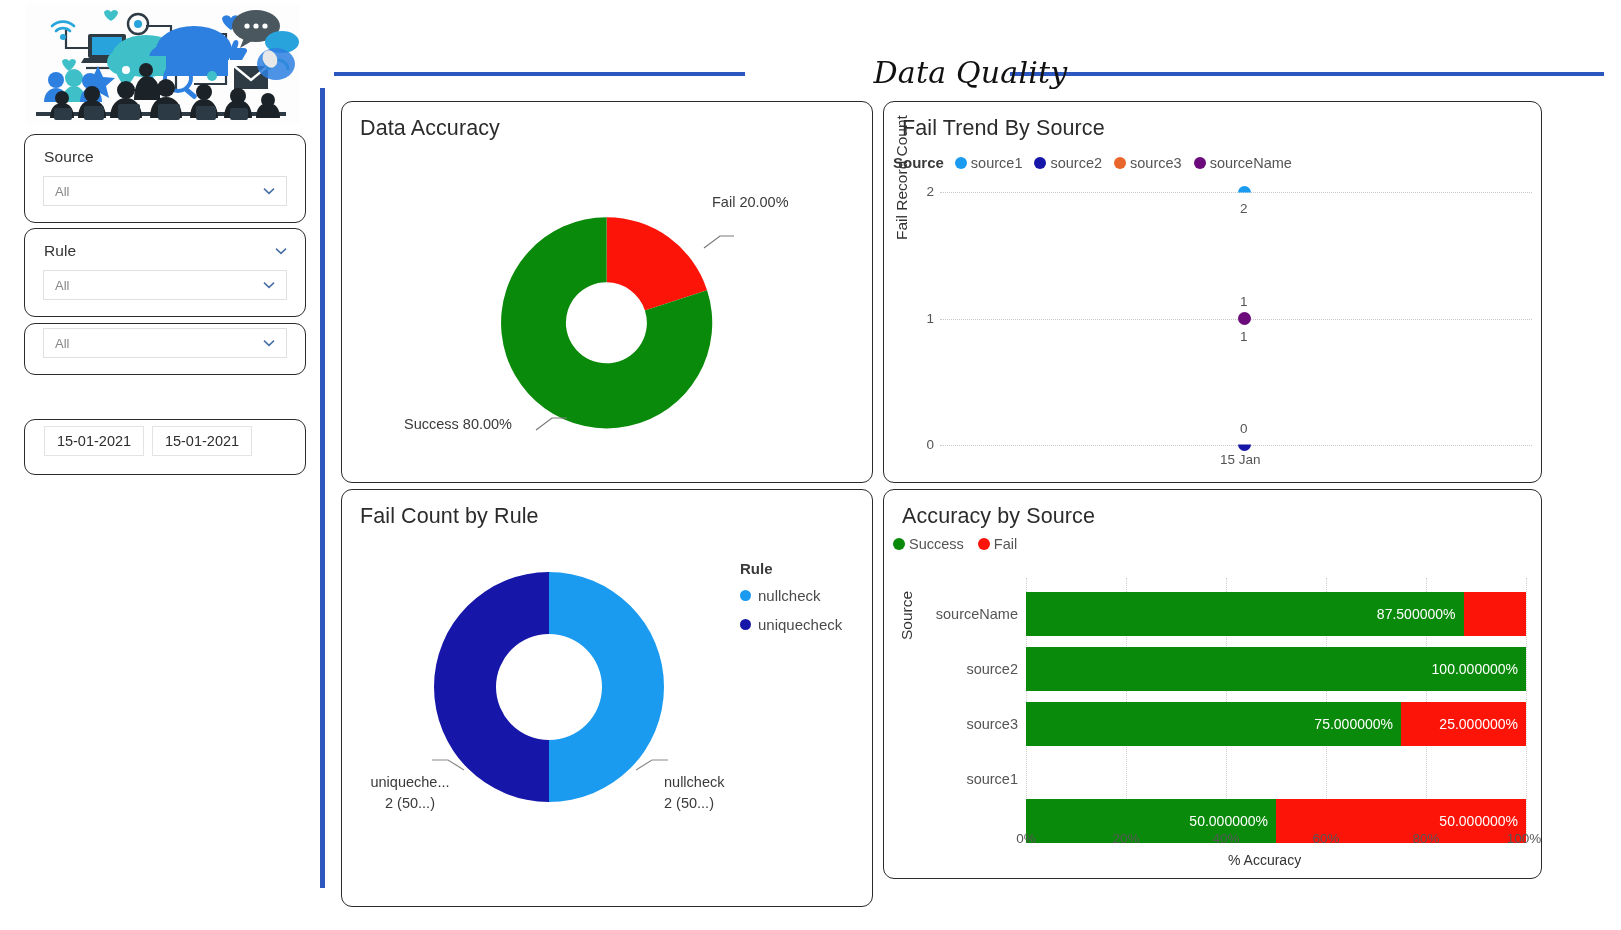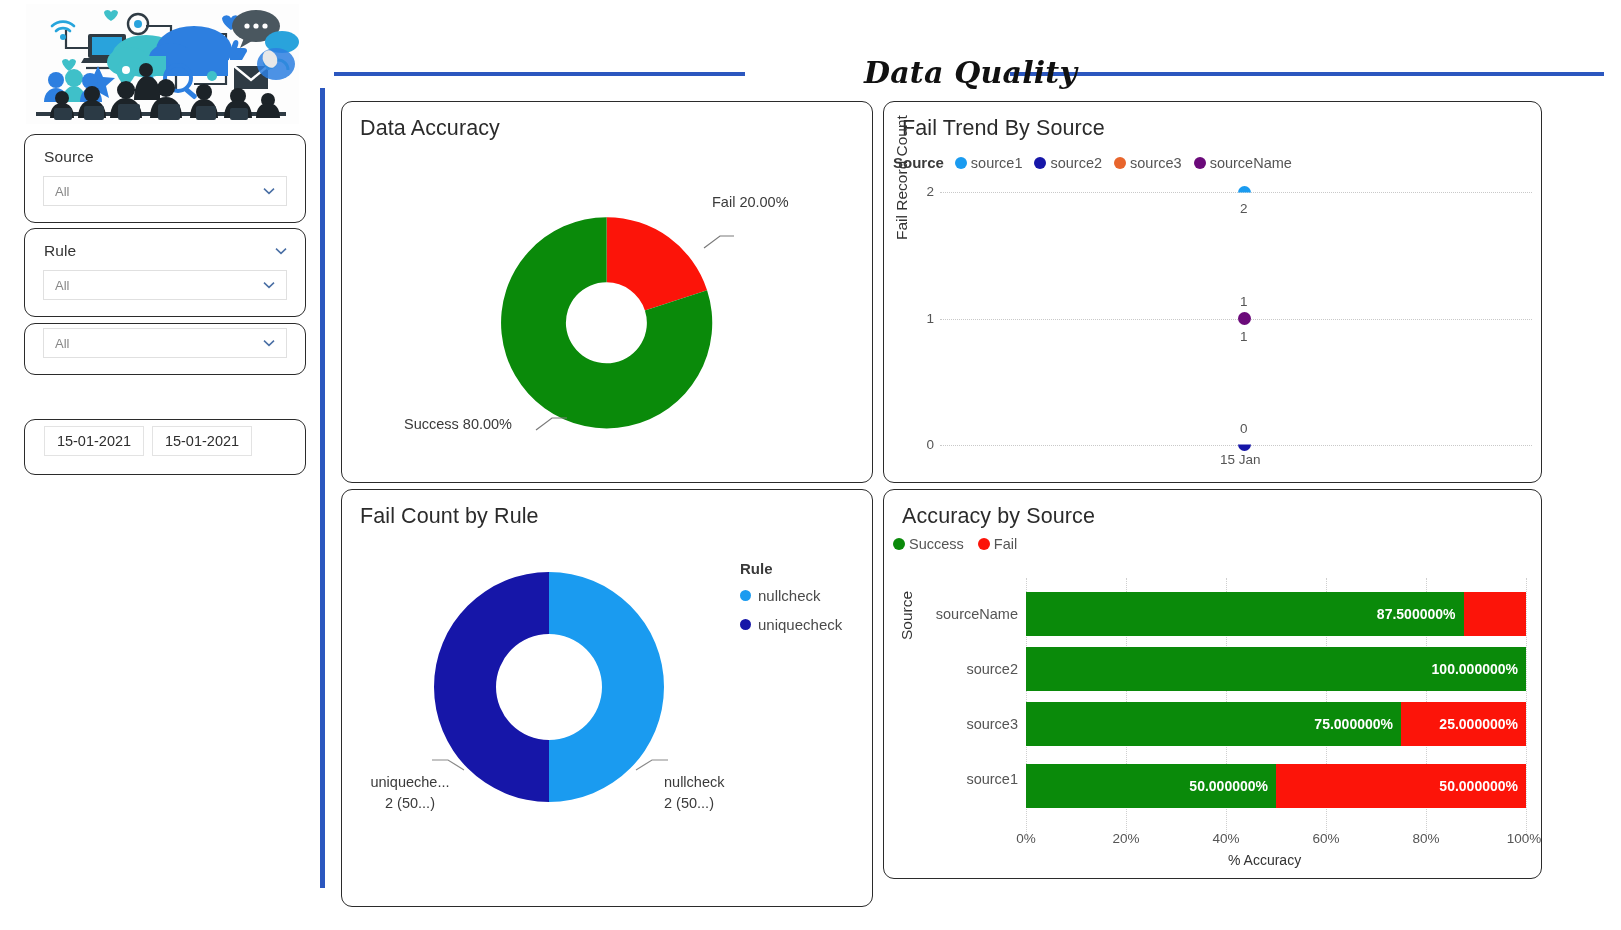--- a/index.html
+++ b/index.html
@@ -43,21 +43,21 @@
     display:flex; align-items:center; justify-content:center;
     font-size:14.5px; color:#2e2e2e; padding:0 11px; min-width:100px;
   }
 
   
   #header { position:absolute; left:320px; top:0; width:1301px; height:100px; }
   #title-text {
     position:absolute; left:0; right:0; top:55px;
     text-align:center;
     font-family:"DejaVu Serif", serif;
-    font-style:italic; font-weight:700;
+    font-style:italic; font-weight:400;
     font-size:30px; color:#111;
     letter-spacing:.2px;
   }
   .hrule { position:absolute; height:4px; background:#2b57bf; top:72px; }
   #hrule-left  { left:14px; width:411px; }
   #hrule-right { left:690px; width:594px; }
 
   #vbar { position:absolute; left:320px; top:88px; width:5px; height:800px; background:#2b57bf; }
 
   
@@ -109,21 +109,21 @@
   
   #bs-legend { position:absolute; left:893px; top:536px; display:flex; align-items:center; gap:8px; }
   #bs-ylabel {
     position:absolute; left:898px; top:640px;
     transform:rotate(-90deg); transform-origin:left top;
     font-size:15.5px; color:#333; white-space:nowrap;
   }
   .cat-lbl { position:absolute; font-size:14.5px; color:#555; text-align:right; width:110px; }
   .bar-track { position:absolute; height:44px; left:1026px; width:500px; display:flex; }
   .seg { height:100%; display:flex; align-items:center; position:relative; }
-  .seg span { position:absolute; right:8px; color:#fff; font-size:14px; white-space:nowrap;font-weight:bold; }
+  .seg span { position:absolute; right:8px; color:#fff; font-size:14px; white-space:nowrap; }
   .vgrid { position:absolute; width:0; border-left:1.5px dotted #cfcfcf; }
   .xtick { position:absolute; font-size:13.5px; color:#555; text-align:center; width:60px; }
   #bs-xlabel { position:absolute; font-size:14px; color:#333; }
 </style>
 </head>
 <body>
 
 <div id="sidebar">
 
   <div id="hero-banner">
@@ -437,21 +437,21 @@
 
 <div class="bar-track" style="top:702px;">
   <div class="seg" style="width:75%; background:#0a8a0a;">
     <span>75.000000%</span>
   </div>
   <div class="seg" style="width:25%; background:#fc1409;">
     <span>25.000000%</span>
   </div>
 </div>
 
-<div class="bar-track" style="top:764px;text-align:center;">
+<div class="bar-track" style="top:799px;text-align:center;">
   <div class="seg" style="width:50%; background:#0a8a0a;">
     <span>50.000000%</span>
   </div>
   <div class="seg" style="width:50%; background:#fc1409;">
     <span>50.000000%</span>
   </div>
 </div>
 
 <div class="xtick" style="left:996px;  top:831px;">0%</div>
 <div class="xtick" style="left:1096px; top:831px;">20%</div>

